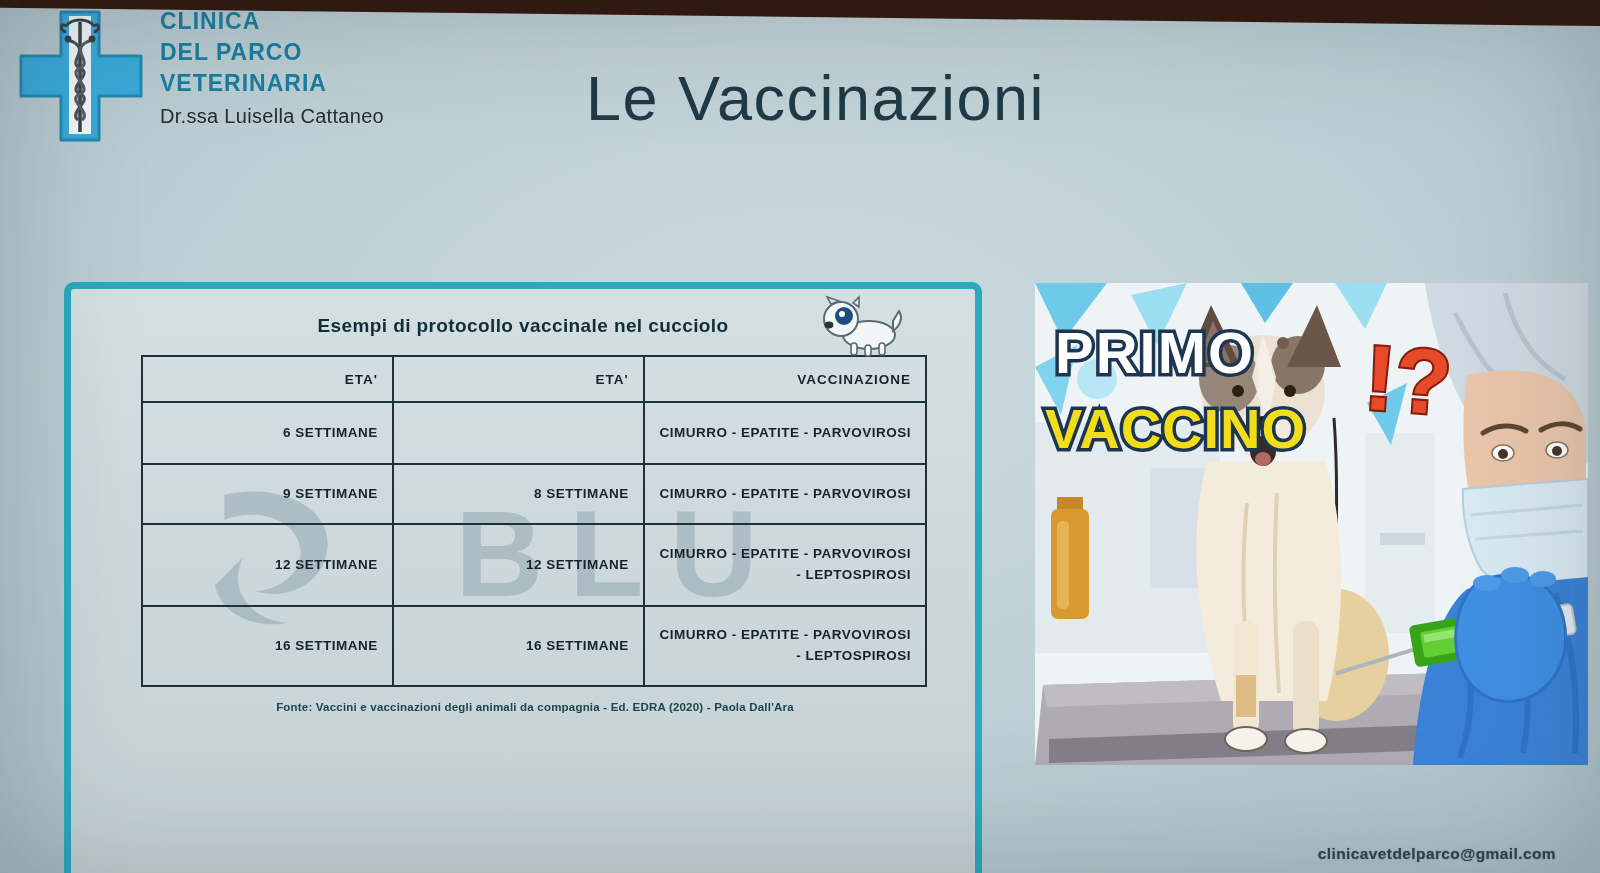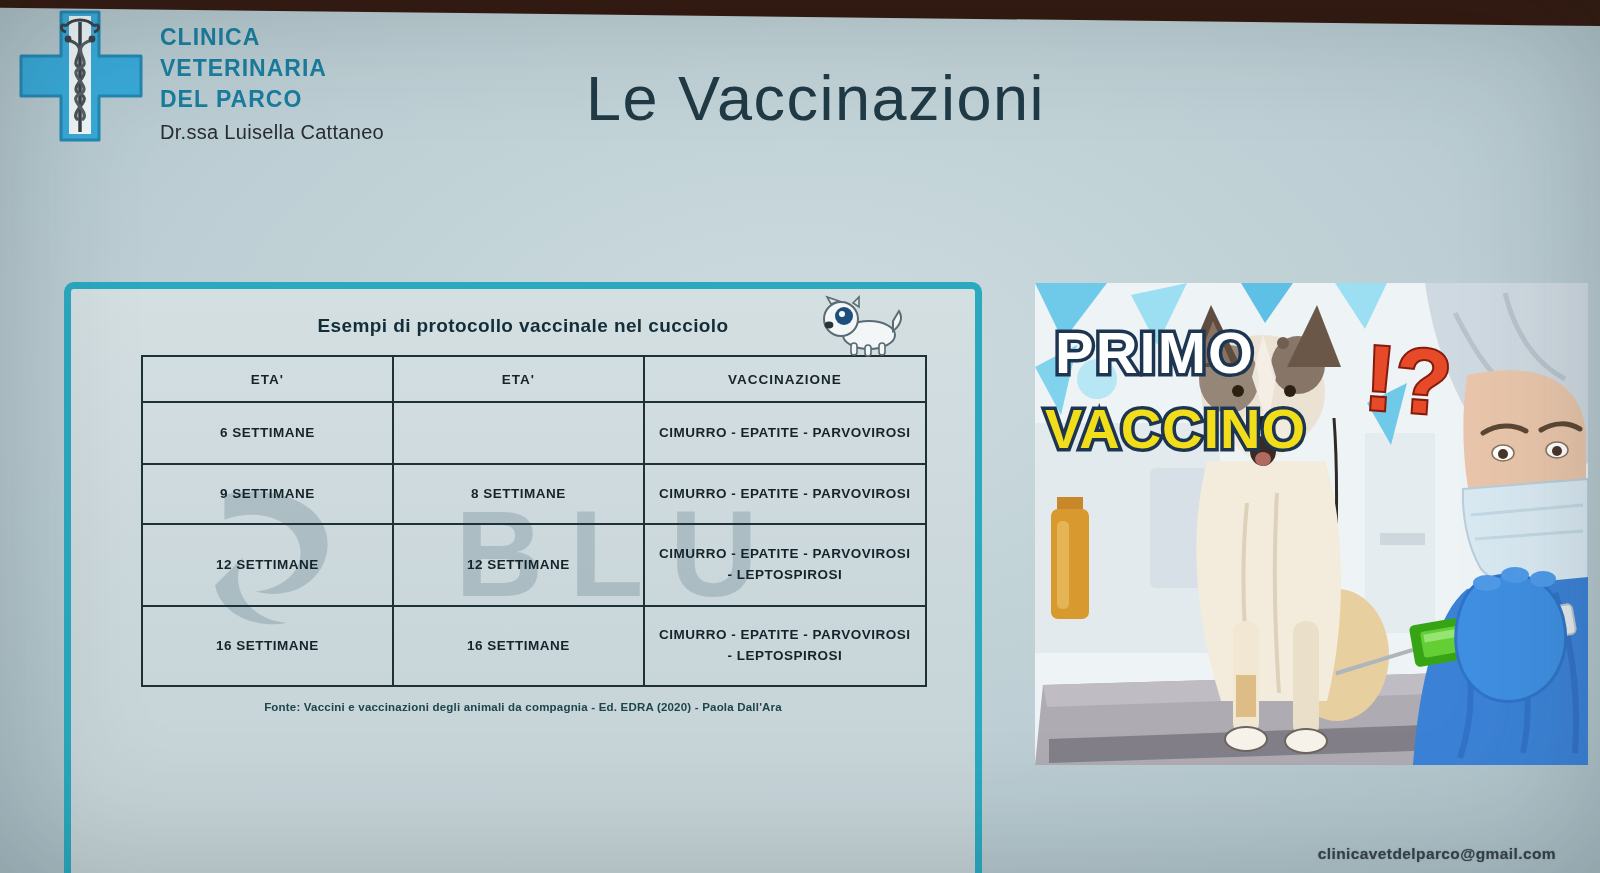--- a/index.html
+++ b/index.html
@@ -20,21 +20,21 @@
   
   .wall-strip{
     position:absolute;top:0;left:0;width:1600px;height:26px;
     background:#33190f;
     clip-path:polygon(0 0,100% 0,100% 100%,0 30%);
   }
 
   
   .logo-block{position:absolute;left:14px;top:6px;display:flex;align-items:flex-start;}
   .logo-mark{width:132px;height:138px;}
-  .logo-text{margin-left:14px;margin-top:16px;}
+  .logo-text{margin-left:14px;margin-top:0;}
   .logo-text .ln{
     font-weight:bold;font-size:23px;letter-spacing:1px;color:#1a7d9e;line-height:31px;
   }
   .logo-text .sub{
     margin-top:6px;font-weight:normal;font-size:20px;color:#272d30;letter-spacing:.3px;
   }
 
   
   .page-title{
     position:absolute;left:586px;top:62px;
@@ -59,31 +59,31 @@
   .watermark .swoosh{width:190px;height:150px;margin-right:70px;}
   .watermark .wm-text{
     font-size:122px;font-weight:bold;color:#64808d;letter-spacing:26px;line-height:1;
   }
   table.protocol{
     position:absolute;left:70px;top:66px;width:786px;z-index:1;
     border-collapse:collapse;table-layout:fixed;
   }
   table.protocol th,table.protocol td{
     border:2.5px solid #1e3136;
-    text-align:center;vertical-align:middle;
+    text-align:right;vertical-align:middle;
     font-weight:bold;color:#15242b;
     padding:0 14px;box-sizing:border-box;
   }
   table.protocol th{font-size:13.5px;letter-spacing:1px;height:46px;}
   table.protocol td{font-size:13.5px;letter-spacing:.5px;line-height:1.55;}
   .col1{width:32%;} .col2{width:32%;} .col3{width:36%;}
   tr.r1 td{height:62px;} tr.r2 td{height:60px;margin-top:24px;} tr.r3 td{height:82px;} tr.r4 td{height:80px;}
   .panel-source{
     position:absolute;left:0;top:412px;width:100%;text-align:center;z-index:2;
-    font-size:11.5px;font-weight:bold;color:#1c454e;letter-spacing:.2px;
+    font-size:11.5px;font-weight:bold;color:#1c454e;letter-spacing:.2px;padding-left:12px;
   }
 
   
   .thumb{position:absolute;left:1035px;top:283px;width:553px;height:577px;}
   .thumb svg{display:block;}
 
   
   .email{
     position:absolute;right:44px;bottom:10px;
     font-size:15.5px;font-weight:bold;color:#36434a;letter-spacing:.4px;
@@ -103,22 +103,22 @@
       <rect x="55" y="10" width="22" height="118" fill="#eef6f8"></rect>
       <line x1="66" y1="16" x2="66" y2="126" stroke="#3a4148" stroke-width="3.5"></line>
       <path d="M52,20 C58,12 74,12 80,20 M52,20 C47,16 45,24 52,26 M80,20 C85,16 87,24 80,26" fill="none" stroke="#3a4148" stroke-width="3"></path>
       <path d="M54,34 C80,42 52,56 66,62 C80,68 52,82 66,88 C80,94 54,106 64,114" fill="none" stroke="#4a5158" stroke-width="3.2"></path>
       <path d="M78,34 C52,42 80,56 66,62 C52,68 80,82 66,88 C52,94 78,106 68,114" fill="none" stroke="#565d64" stroke-width="3.2"></path>
       <circle cx="54" cy="33" r="3.4" fill="#3a4148"></circle>
       <circle cx="78" cy="33" r="3.4" fill="#3a4148"></circle>
     </svg>
     <div class="logo-text">
       <div class="ln">CLINICA</div>
+      <div class="ln">DEL PARCO</div>
       <div class="ln">VETERINARIA</div>
-      <div class="ln">DEL PARCO</div>
       <div class="sub">Dr.ssa Luisella Cattaneo</div>
     </div>
   </div>
 
   <div class="page-title">Le Vaccinazioni</div>
 
   <div class="panel">
 
     <div class="panel-heading">Esempi di protocollo vaccinale nel cucciolo</div>
 

